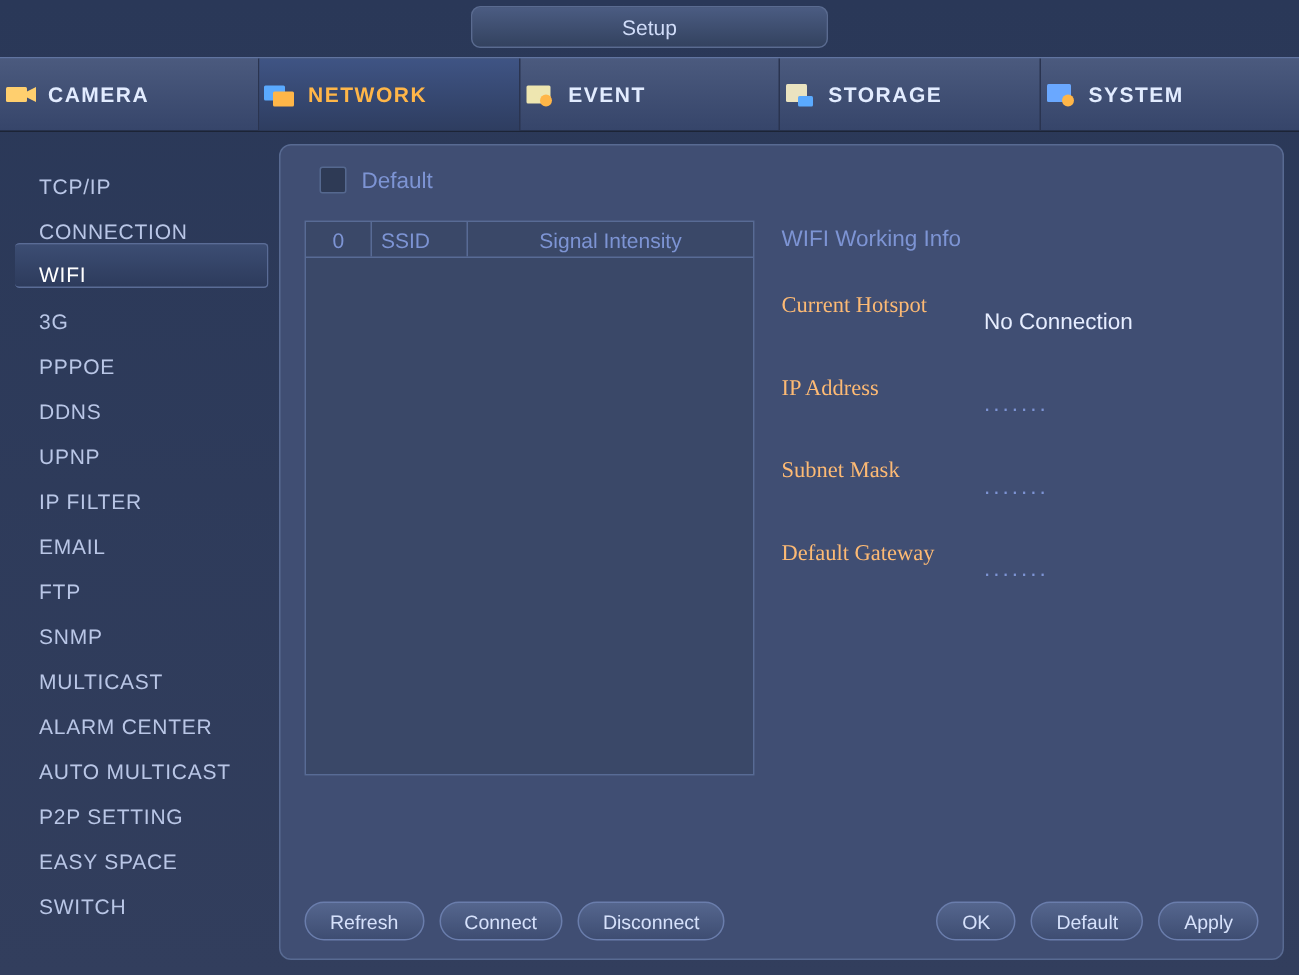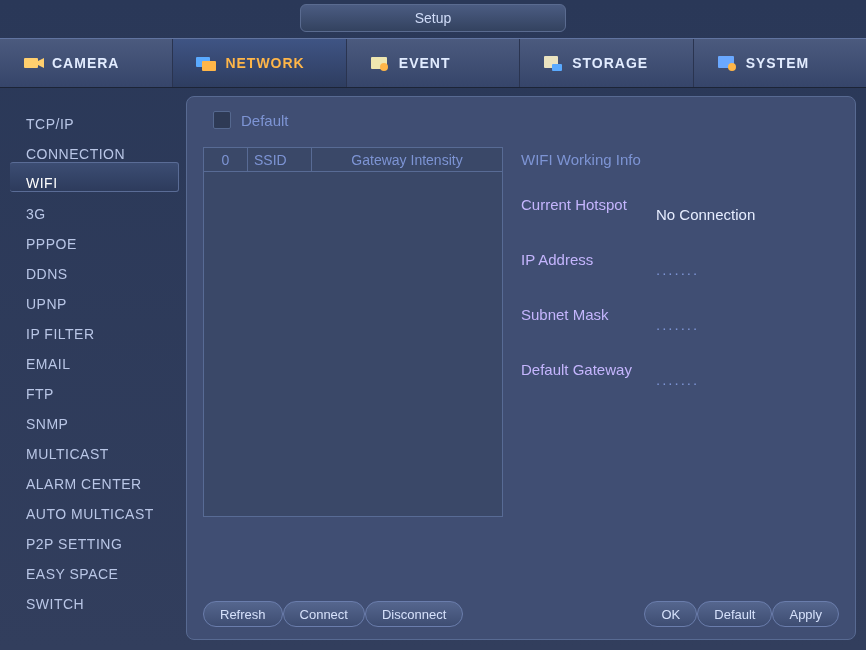--- a/index.html
+++ b/index.html
@@ -5,21 +5,21 @@
   * { box-sizing: border-box; margin: 0; padding: 0; font-family: Arial, sans-serif; }
   body {
     width: 866px;
     height: 650px;
     background: linear-gradient(#2a3858, #323e5d);
     overflow: hidden;
     font-size: 14px;
     color: #b9c6e6;
   }
   .title-bar {
-    width: 266px;
+    width: 238px;
     height: 28px;
     margin: 4px auto 0;
     background: linear-gradient(#4b5c82, #33425f);
     border: 1px solid #5a6b90;
     border-radius: 6px;
     display: flex;
     align-items: center;
     justify-content: center;
     color: #d0dcf8;
     font-size: 14px;
@@ -31,21 +31,21 @@
     border-top: 1px solid #6174a0;
     border-bottom: 1px solid #1c2436;
     margin-top: 6px;
   }
   .top-tab {
     flex: 1;
     display: flex;
     align-items: center;
     justify-content: flex-start;
     gap: 8px;
-    padding-left: 22px;
+    padding-left: 2px;
     border-right: 1px solid #2a3450;
     color: #e2ecff;
     font-weight: bold;
     letter-spacing: 1px;
     cursor: pointer;
     text-align: right;
   }
   .top-tab:last-child { border-right: none; }
   .top-tab.active {
     background: linear-gradient(#3f5484, #2e3d60);
@@ -136,25 +136,26 @@
     padding: 4px 2px 0 4px;
     color: #7d94d4;
   }
   .info-title { margin-bottom: 18px; font-size: 15px; }
   .info-row {
     display: flex;
     align-items: center;
     margin-bottom: 18px;
     font-size: 15px;
   }
-  .info-label { width: 135px; color: #c4b5fd; }
+  .info-label { width: 135px; color: #fdba74; font-family: Liberation Serif, serif; }
   .info-value { color: #e6edff; margin-top: 20px; }
   .info-value.dots { color: #7d94d4; letter-spacing:2px; }
   .button-row {
     display: flex;
+    gap: 10px;
     margin-top: 12px;
     align-items:center;
   }
   .spacer { flex:1; }
   .btn {
     height: 26px;
     padding: 0 16px;
     border: 1px solid #6a7dac;
     border-radius: 13px;
     background: linear-gradient(#55668e, #3e4d72);
@@ -281,21 +282,21 @@
     <div class="enable-row">
       <div class="checkbox"></div>
       <span class="enable-label">Default</span>
     </div>
 
     <div class="middle-row">
       <div class="table-box">
         <div class="table-header">
           <div class="th th1">0</div>
           <div class="th th2">SSID</div>
-          <div class="th th3">Gateway Intensity</div>
+          <div class="th th3">Signal Intensity</div>
         </div>
       </div>
 
       <div class="info-box">
         <div class="info-title">WIFI Working Info</div>
         <div class="info-row">
           <span class="info-label">Current Hotspot</span>
           <span class="info-value">No Connection</span>
         </div>
         <div class="info-row">

